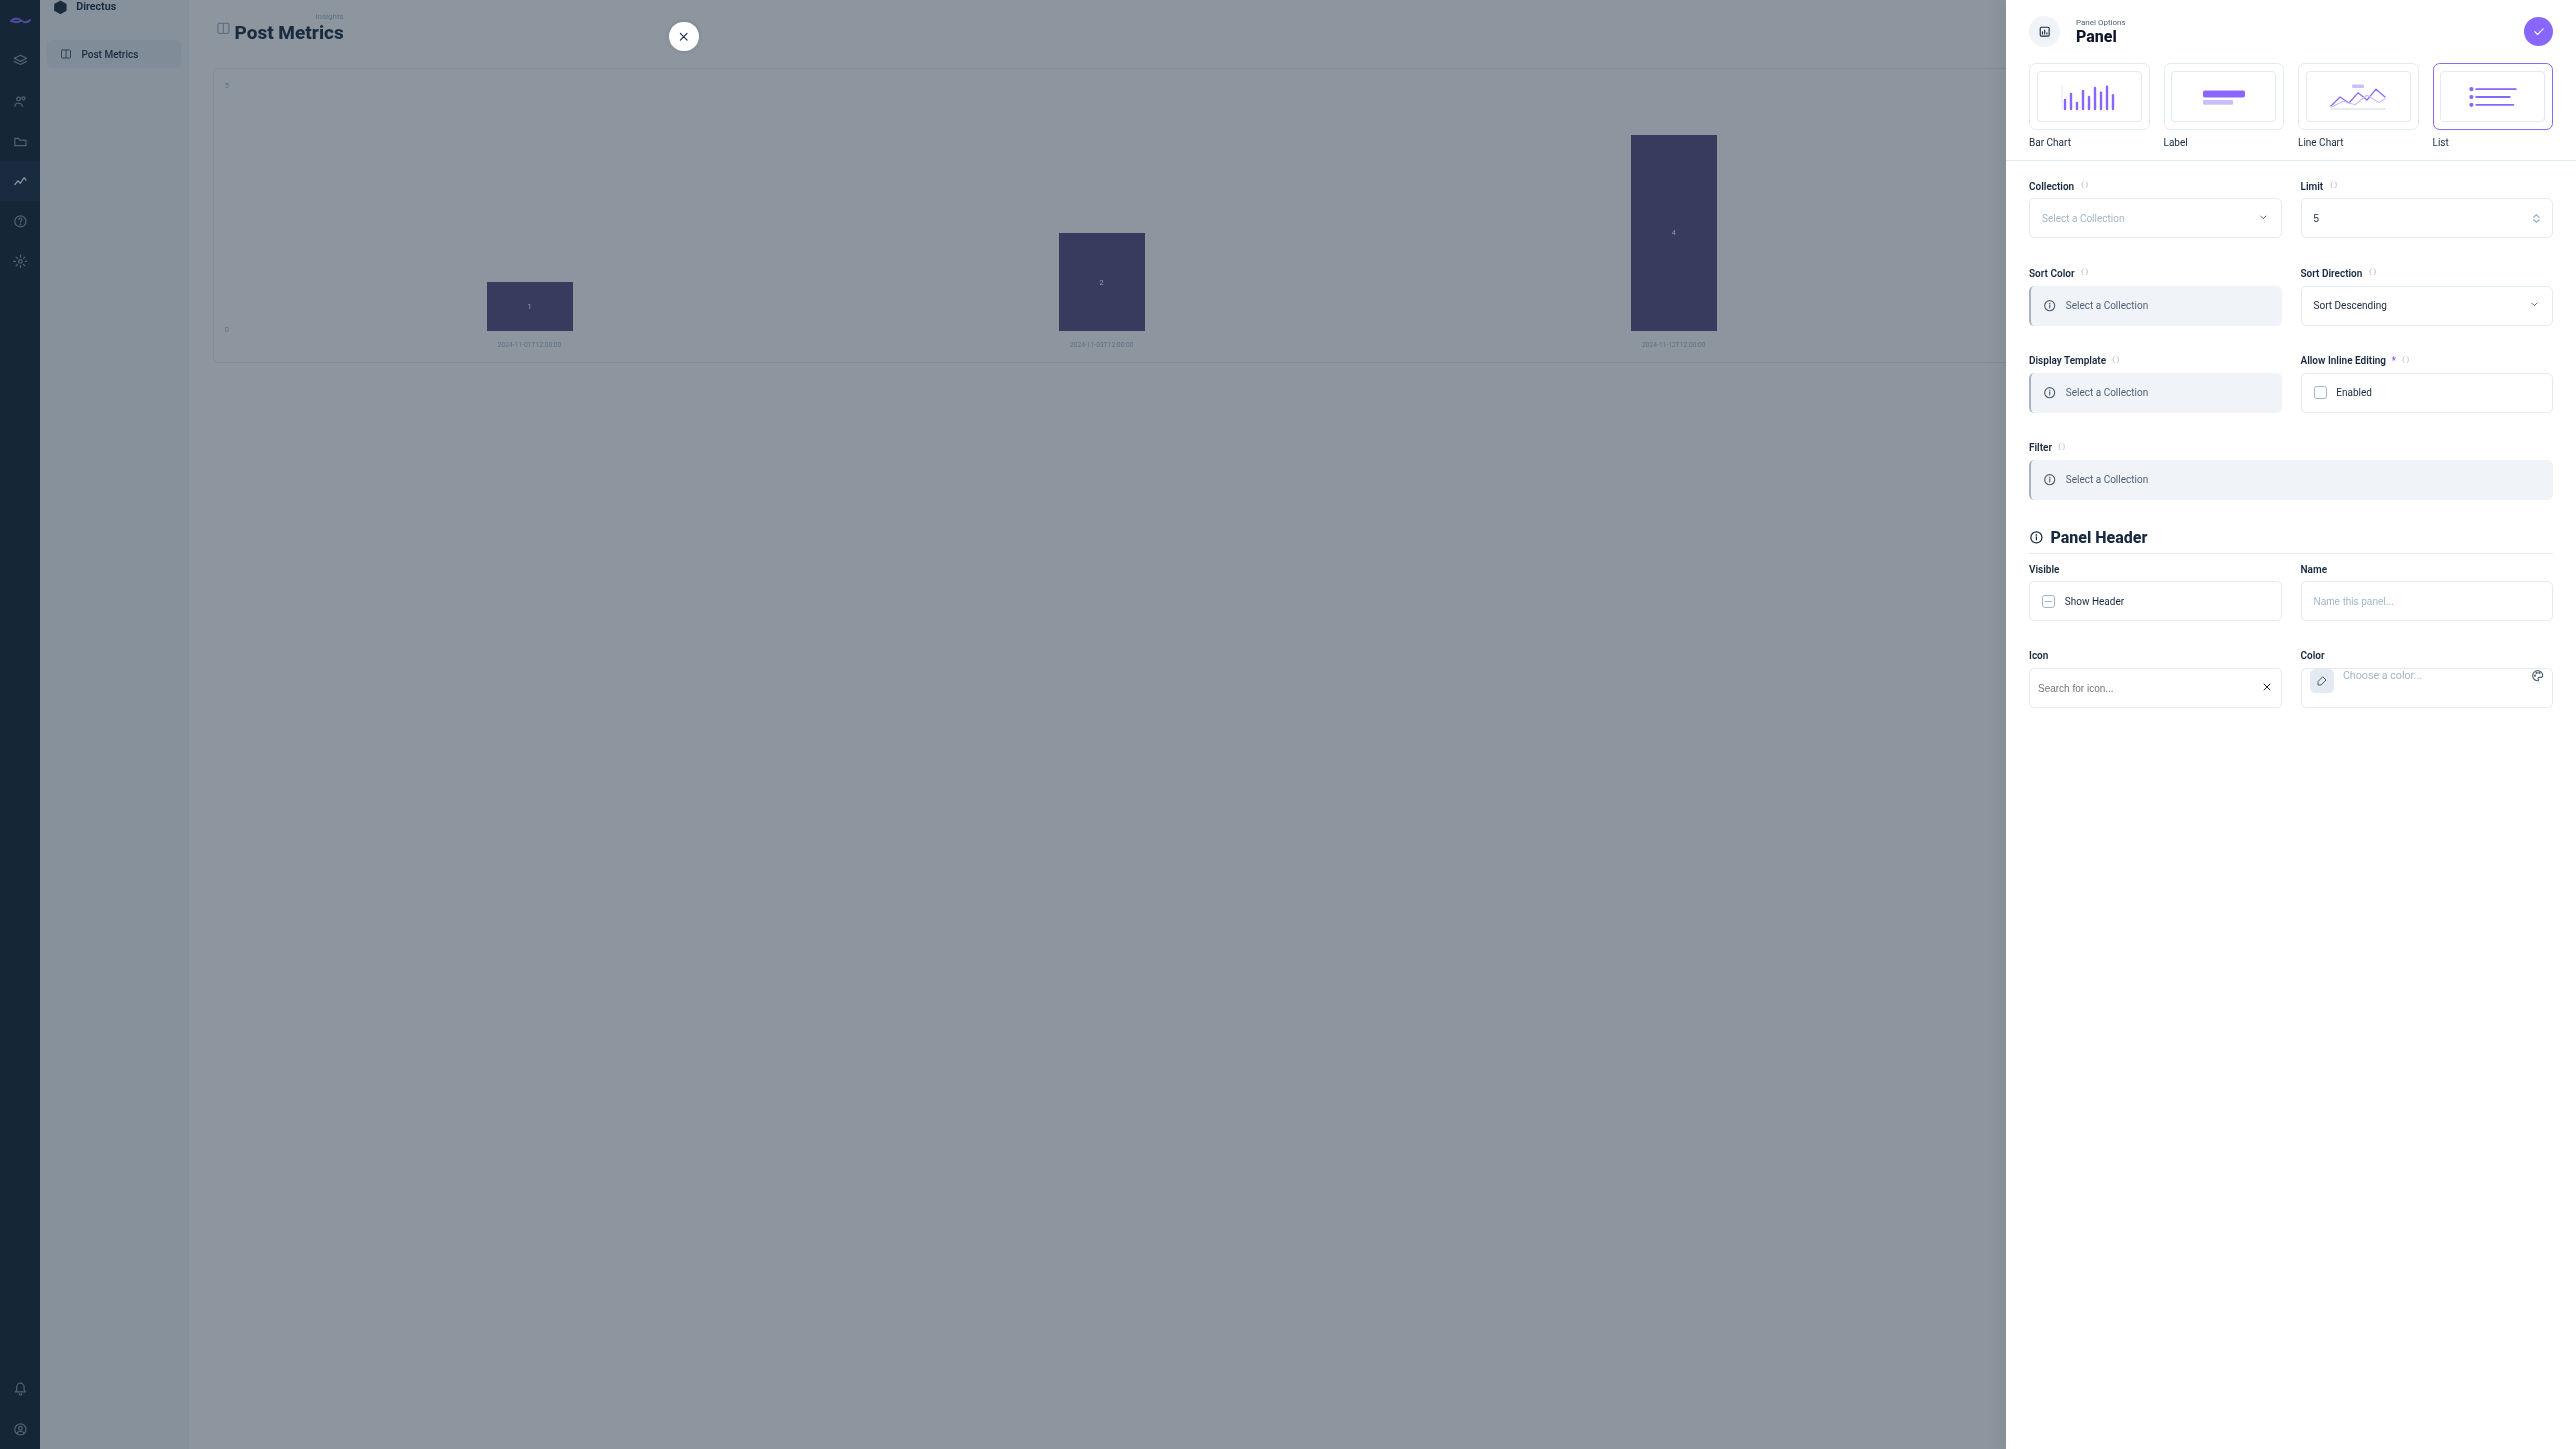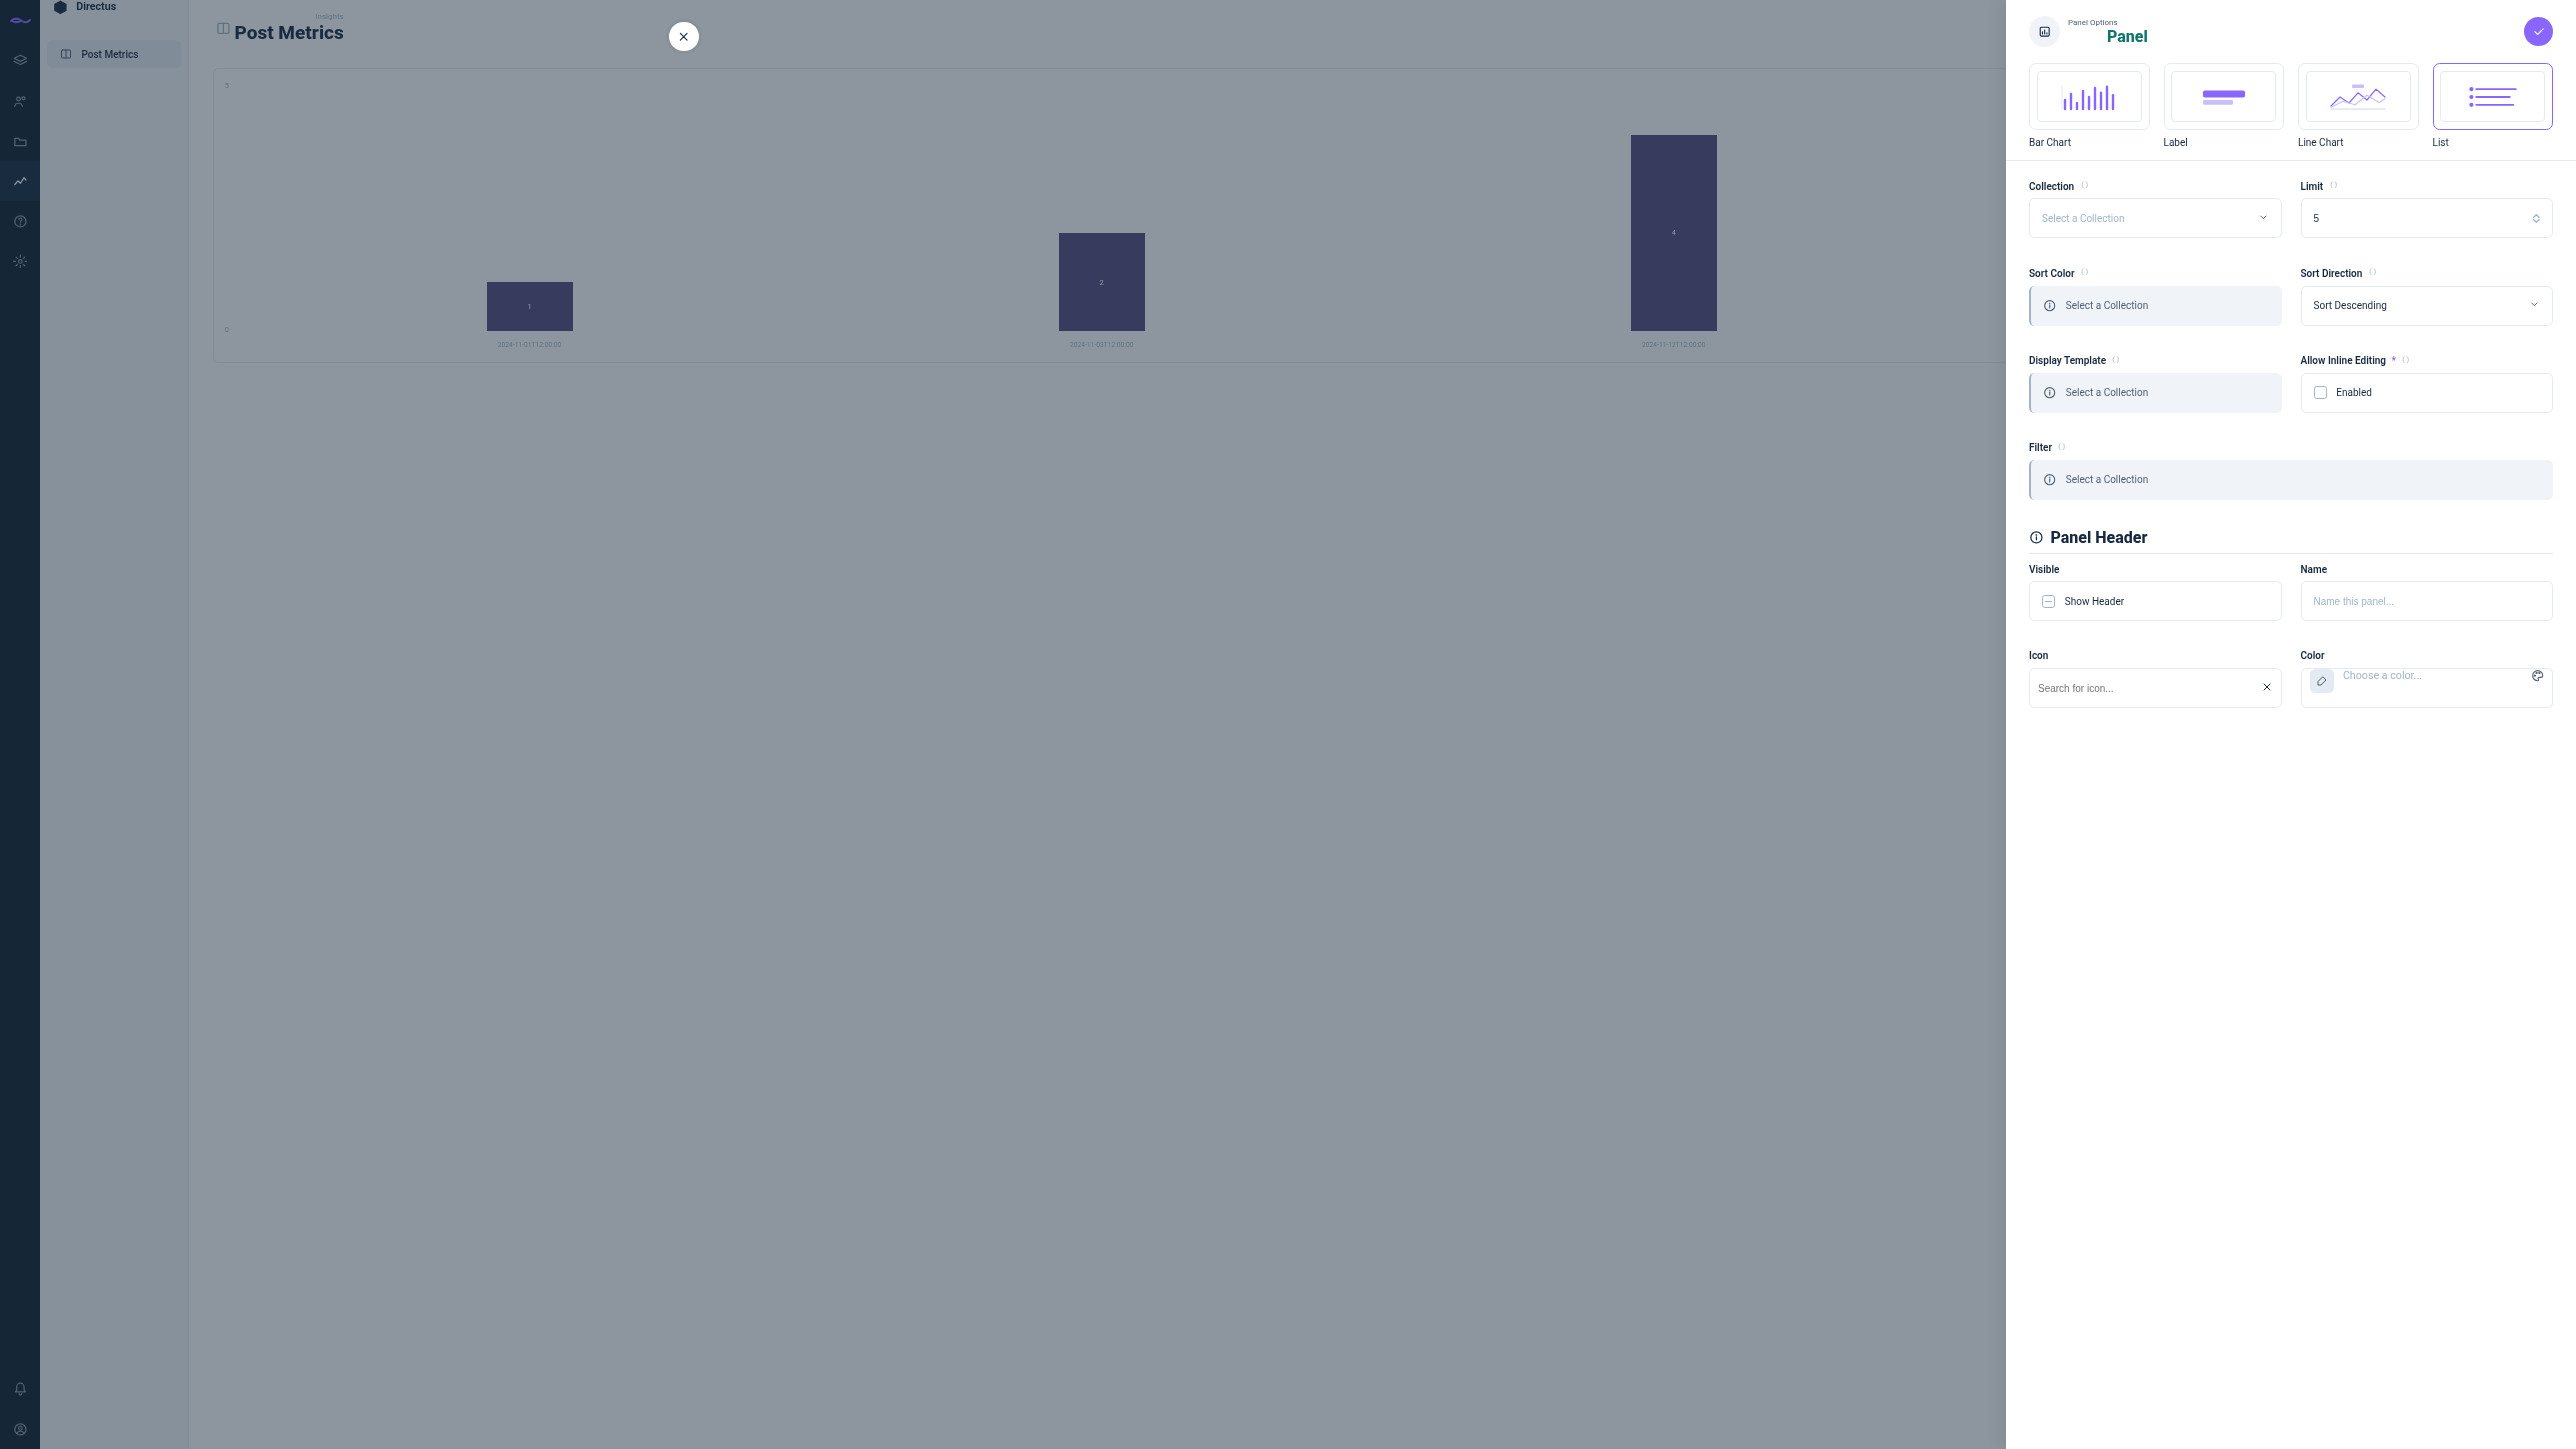--- a/index.html
+++ b/index.html
@@ -29,24 +29,24 @@
   .chart-axis-y { position:absolute; left:10.7px; font-size:7.4px; color:#a2b5c7; }
   .chart-bars { position:absolute; left:29.5px; right:19px; bottom:31px; top:16px; display:flex; align-items:flex-end; justify-content:space-around; }
   .chart-bars .bar { width:86px; background:#53497f; display:flex; align-items:center; justify-content:center; color:#fff; font-size:7.4px; }
   .chart-xlabels { position:absolute; left:29.5px; right:19px; bottom:13.4px; display:flex; justify-content:space-around; font-size:6.7px; color:#a2b5c7; }
   
   .overlay { position:fixed; inset:0; background:rgba(28,45,62,0.5); z-index:10; }
   
   .close-btn { position:fixed; top:21.5px; left:669px; width:29.5px; height:29.5px; border-radius:50%; background:#fff; display:flex; align-items:center; justify-content:center; box-shadow:0 0 0 2.7px rgba(0,0,0,0.04); cursor:pointer; z-index:50; color:#172940; }
   
   .drawer { position:fixed; right:0; top:0; bottom:0; width:570px; background:#fff; z-index:40; display:flex; flex-direction:column; box-shadow:-5.4px 0 16px rgba(0,0,0,0.08); }
-  .drawer-head { display:flex; align-items:center; padding:16px 23px; gap:8px; }
+  .drawer-head { display:flex; align-items:center; padding:16px 23px; gap:16px; }
   .drawer-head .icon-box { width:31px; height:31px; border-radius:50%; background:#f0f4f9; display:flex; align-items:center; justify-content:center; color:#172940; }
   .drawer-head .sub { font-size:8px; color:#4f5f73; }
-  .drawer-head .tit { font-size:16px; font-weight:800; color:#0f766e;margin-left:39px; }
+  .drawer-head .tit { font-size:16px; font-weight:800; color:#0f172a; }
   .drawer-head .confirm { margin-left:auto; width:29.5px; height:29.5px; border-radius:50%; background:#8866ff; display:flex; align-items:center; justify-content:center; color:#fff; cursor:pointer; }
   .drawer-body { flex:1; overflow-y:auto; padding:0 23px 27px 23px; }
   
   .type-row { display:flex; gap:14px; margin-bottom:8px; }
   .type-card { flex:1; cursor:pointer; }
   .type-card .thumb { height:67px; border:1.3px solid #e4eaf1; border-radius:6.7px; background:#fff; display:flex; align-items:center; justify-content:center; margin-bottom:6.7px; padding:6.7px; }
   .type-card.selected .thumb { border-color:#8866ff; }
   .type-card .inner { width:100%; height:100%; border:1.3px solid #e4eaf1; border-radius:4px; display:flex; align-items:center; justify-content:center; }
   .type-label { font-size:10px; color:#172940; }
   .sep { height:0.7px; background:#e4eaf1; margin:12px -23px 20px -23px; }

